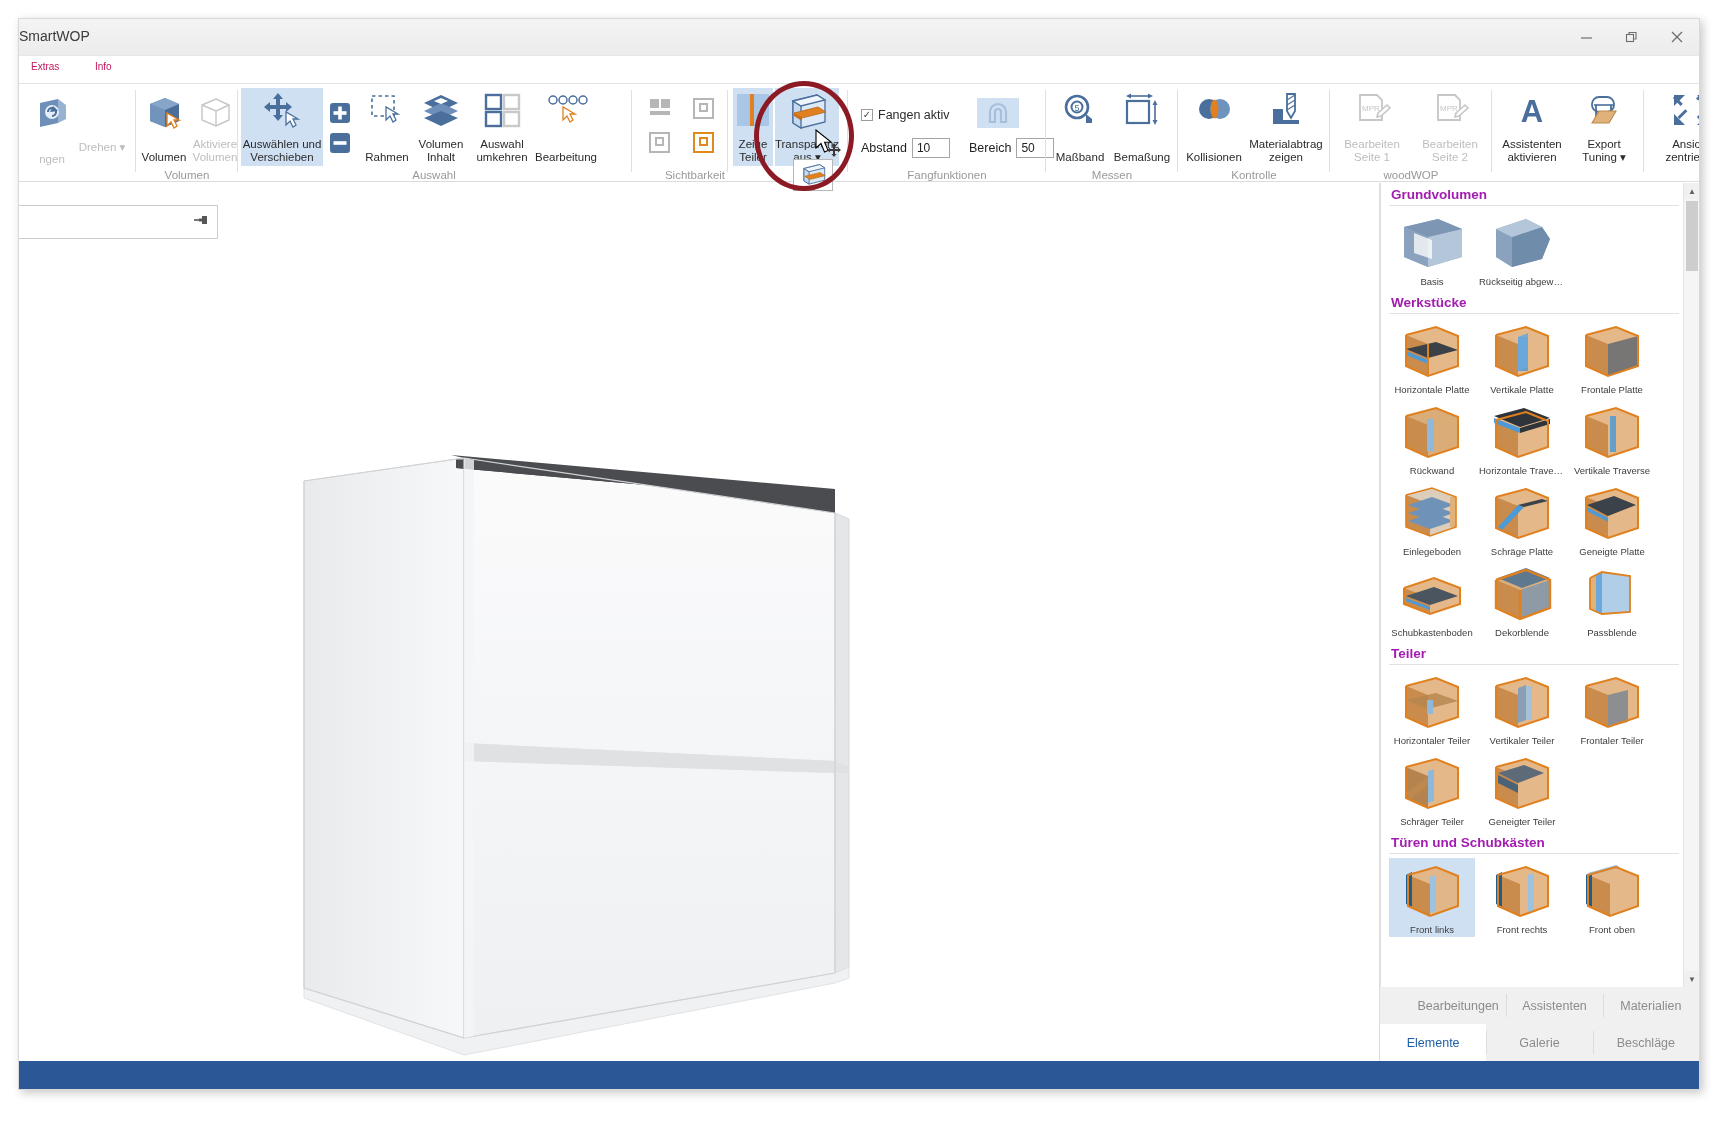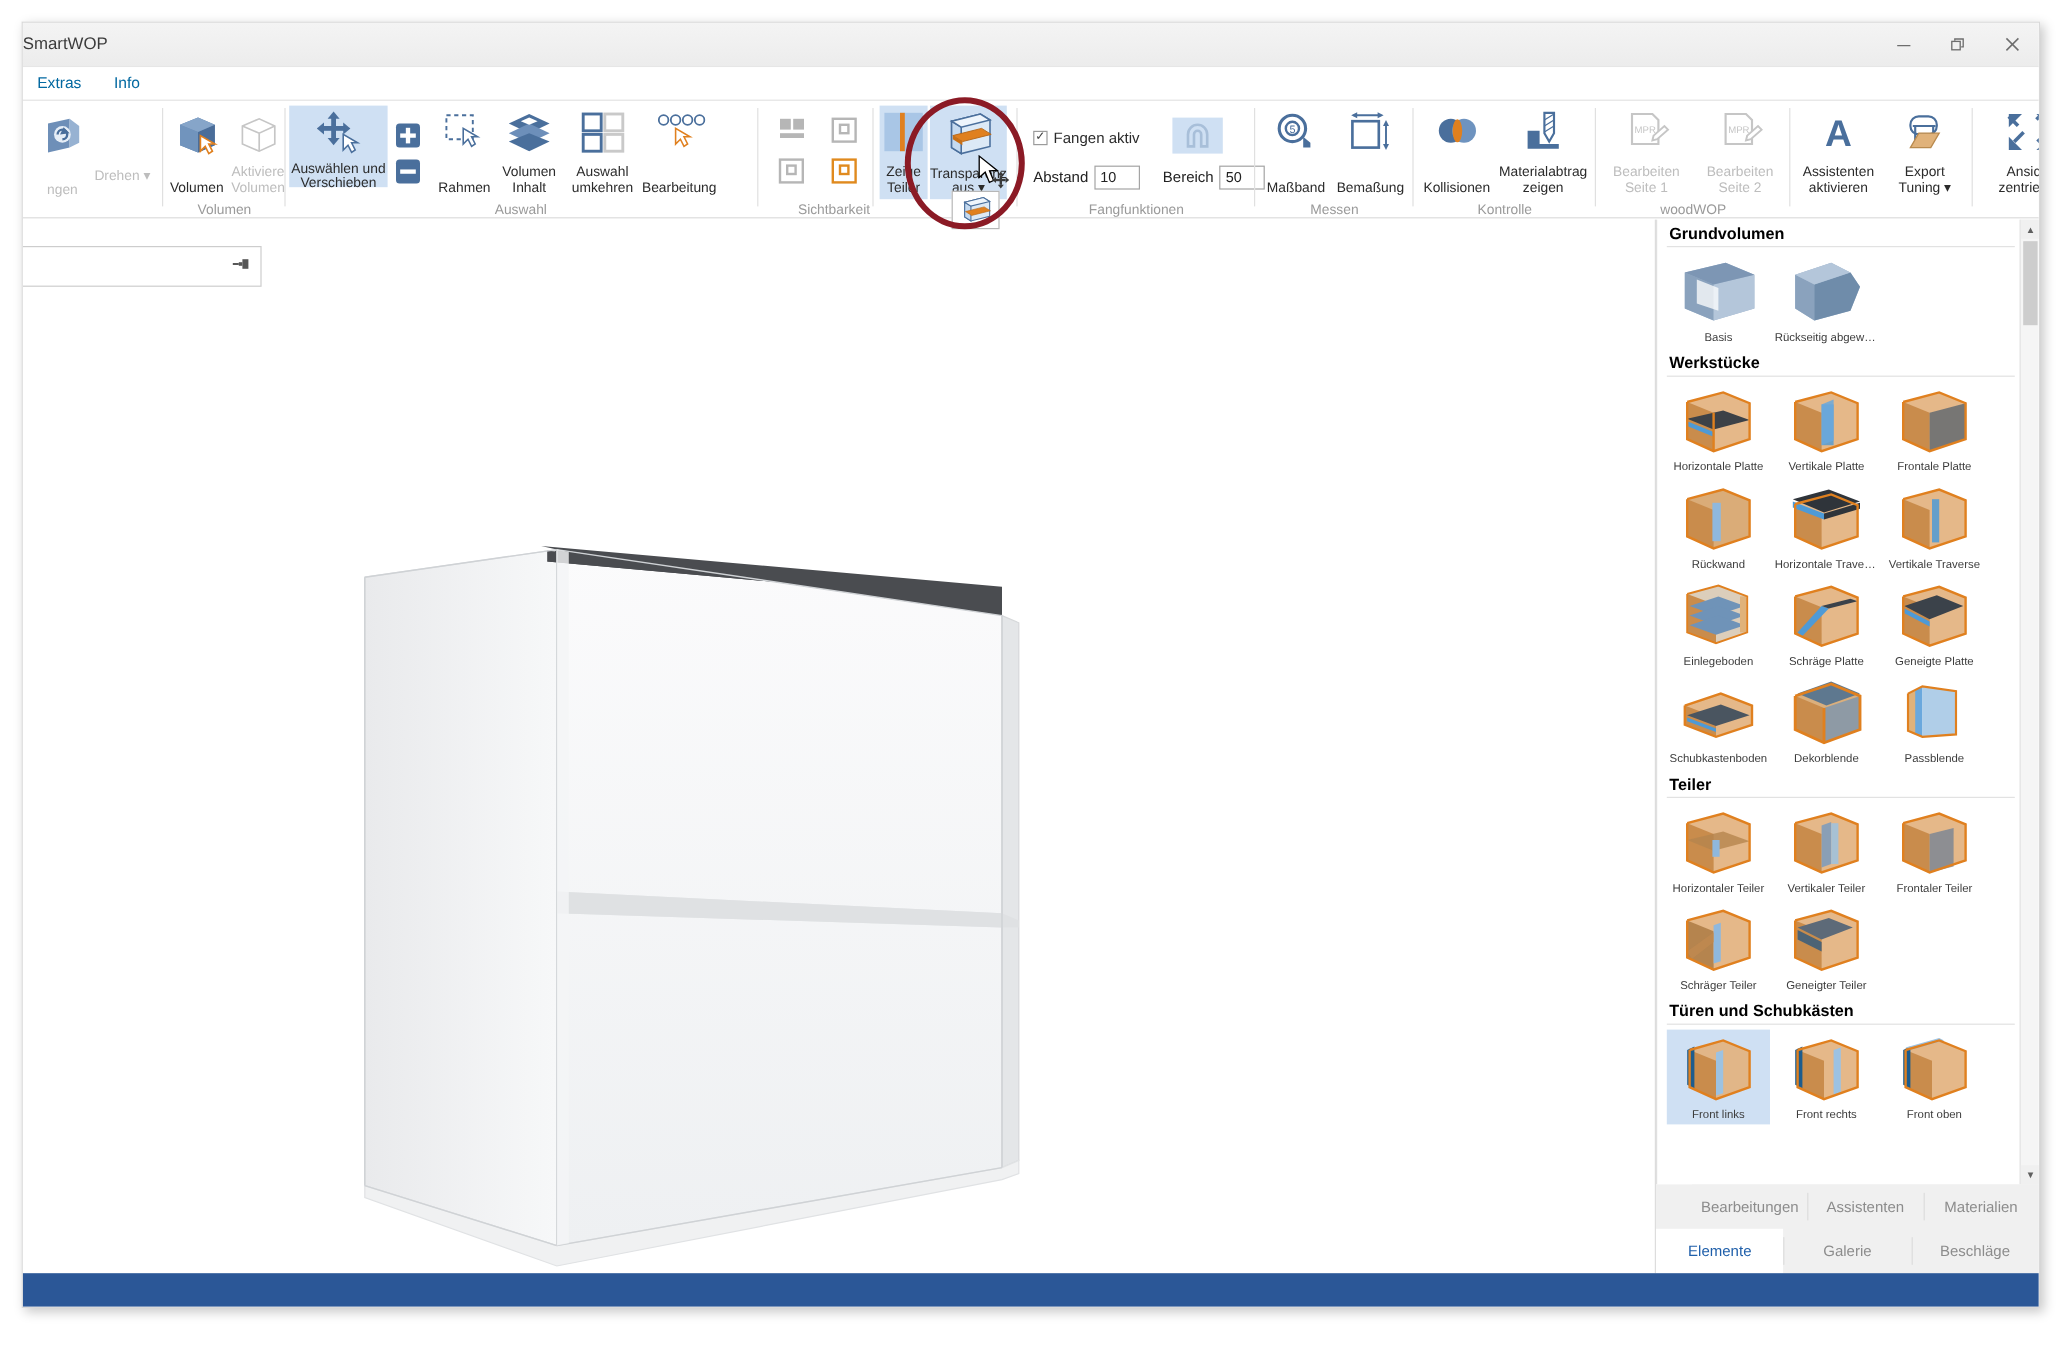--- a/index.html
+++ b/index.html
@@ -35,21 +35,21 @@
     position:absolute; top:0; width:45px; height:36px;
     display:flex; align-items:center; justify-content:center;
     font-size:15px; color:#6d6d6d;
   }
   #btn-min  { right:90px; }
   #btn-max  { right:45px; }
   #btn-close{ right:0px; font-size:17px;}
   
   #menubar { height:27px; background:#fff; position:relative; }
   .menu-item {
-    position:absolute; top:3px; font-size:13px; color:#0369a1; padding:2px 6px;
+    position:absolute; top:3px; font-size:10px; color:#be185d; padding:2px 6px;
   }
   
   #ribbon {
     position:relative; height:99px; background:#fff;
     border-top:1px solid #e3e3e3; border-bottom:1px solid #dcdcdc;
   }
   .group { position:absolute; top:0; height:99px; }
   .group-sep { position:absolute; top:6px; width:1px; height:82px; background:#e0e0e0; }
   .group-label {
     position:absolute; bottom:2px; width:100%; text-align:center;
@@ -89,21 +89,21 @@
     position:absolute; left:-1px; top:22px; width:200px; height:34px;
     border:1px solid #cdcdcd; background:#fff;
     display:flex; align-items:center; justify-content:flex-end; padding-right:8px;
   }
   
   #rightpanel { position:absolute; right:0; top:0; width:320px; bottom:0; background:#fff;
                 border-left:1px solid #ddd; }
   #libscroll { position:absolute; left:0; top:0; right:0; bottom:74px; overflow:hidden; background:#fff;
                border-left:1px solid #e0e0e0;}
   #libinner { position:absolute; left:0; top:0; right:16px; bottom:0; overflow:hidden;}
-  .cat-title { font-size:13.5px; font-weight:bold; color:#000000; padding:4px 0 3px 10px;}
+  .cat-title { font-size:13.5px; font-weight:bold; color:#a21caf; padding:4px 0 3px 10px;}
   .cat-rule { height:1px; background:#e2e2e2; margin:0 4px 4px 8px;}
   .grid { display:flex; flex-wrap:wrap; padding-left:6px; }
   .cell { width:86px; margin:0 2px 2px 2px; display:flex; flex-direction:column; align-items:center;
           padding:3px 1px 2px 1px; }
   .cell.sel { background:#cfe0f3; }
   .cell svg { display:block; }
   .cell .cap { font-size:9.5px; color:#3c3c3c; margin-top:1px; text-align:center; white-space:nowrap;
                overflow:hidden; text-overflow:ellipsis; width:86px;}
   
   #vscroll { position:absolute; right:0; top:0; width:16px; bottom:74px; background:#f5f5f5;
@@ -202,21 +202,21 @@
               <line x1="22" y1="20" x2="22" y2="35"></line>
           </svg>
         </span>
         <span class="lbl">Aktiviere<br>Volumen</span>
       </div>
       <div class="group-label">Volumen</div>
     </div>
     <div class="group-sep" style="left:218px;"></div>
 
     <div class="group" style="left:220px; width:390px;">
-      <div class="btn active" style="left:2px; top:4px; width:82px; height:68px;">
+      <div class="btn active" style="left:2px; top:4px; width:82px; height:78px;">
         <span class="ico">
           <svg width="44" height="40" viewBox="0 0 44 40">
             <g fill="#4a6f9c">
               <polygon points="18,2 23,8 13,8"></polygon>
                 <polygon points="18,30 23,24 13,24"></polygon>
               <polygon points="4,16 10,21 10,11"></polygon>
                 <polygon points="32,16 26,21 26,11"></polygon>
               <rect x="16" y="7" width="4" height="18"></rect>
                 <rect x="9" y="14" width="18" height="4"></rect>
             </g>

